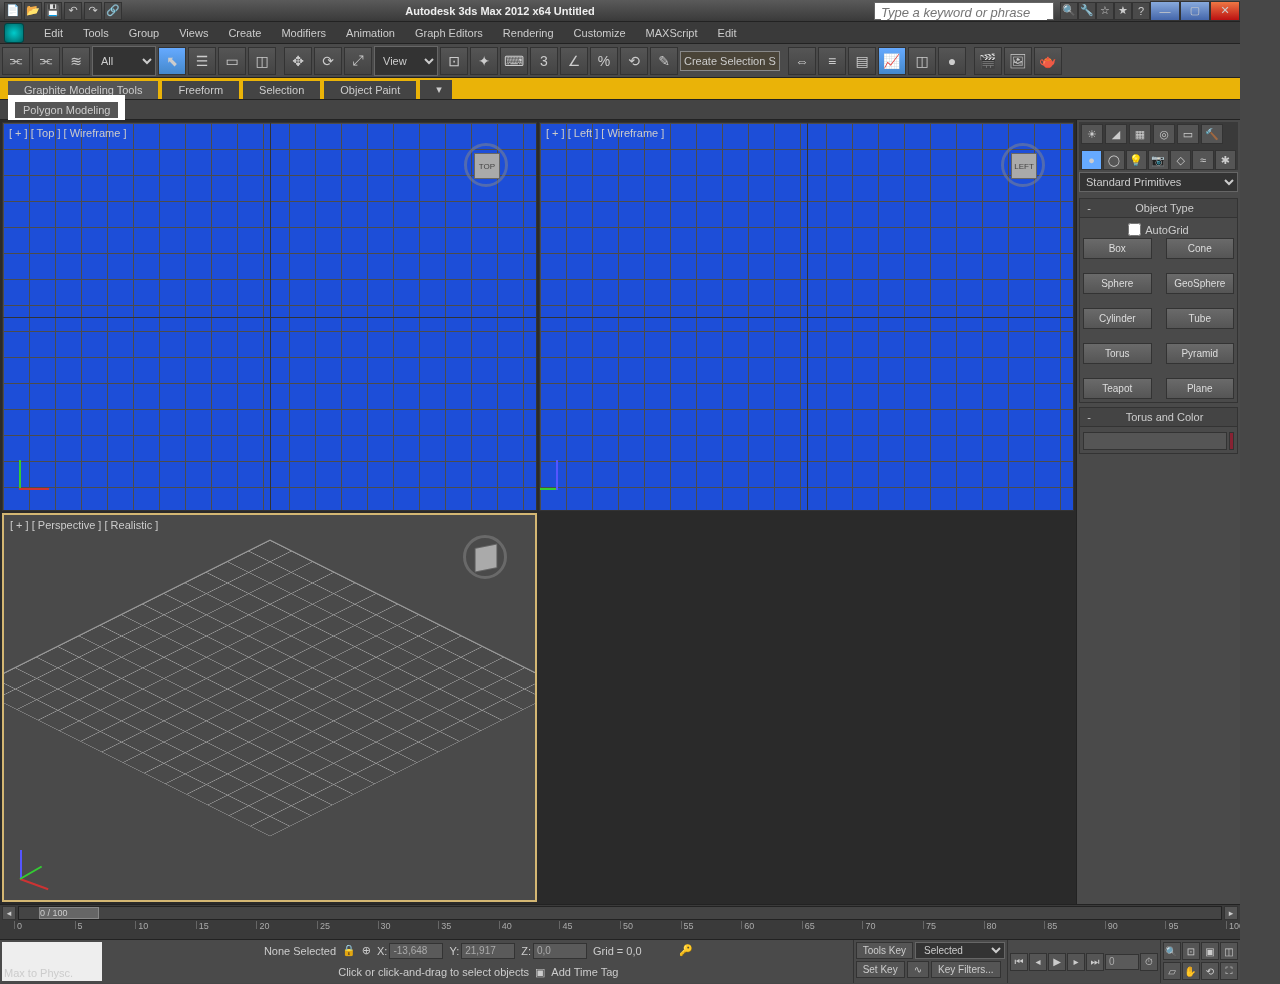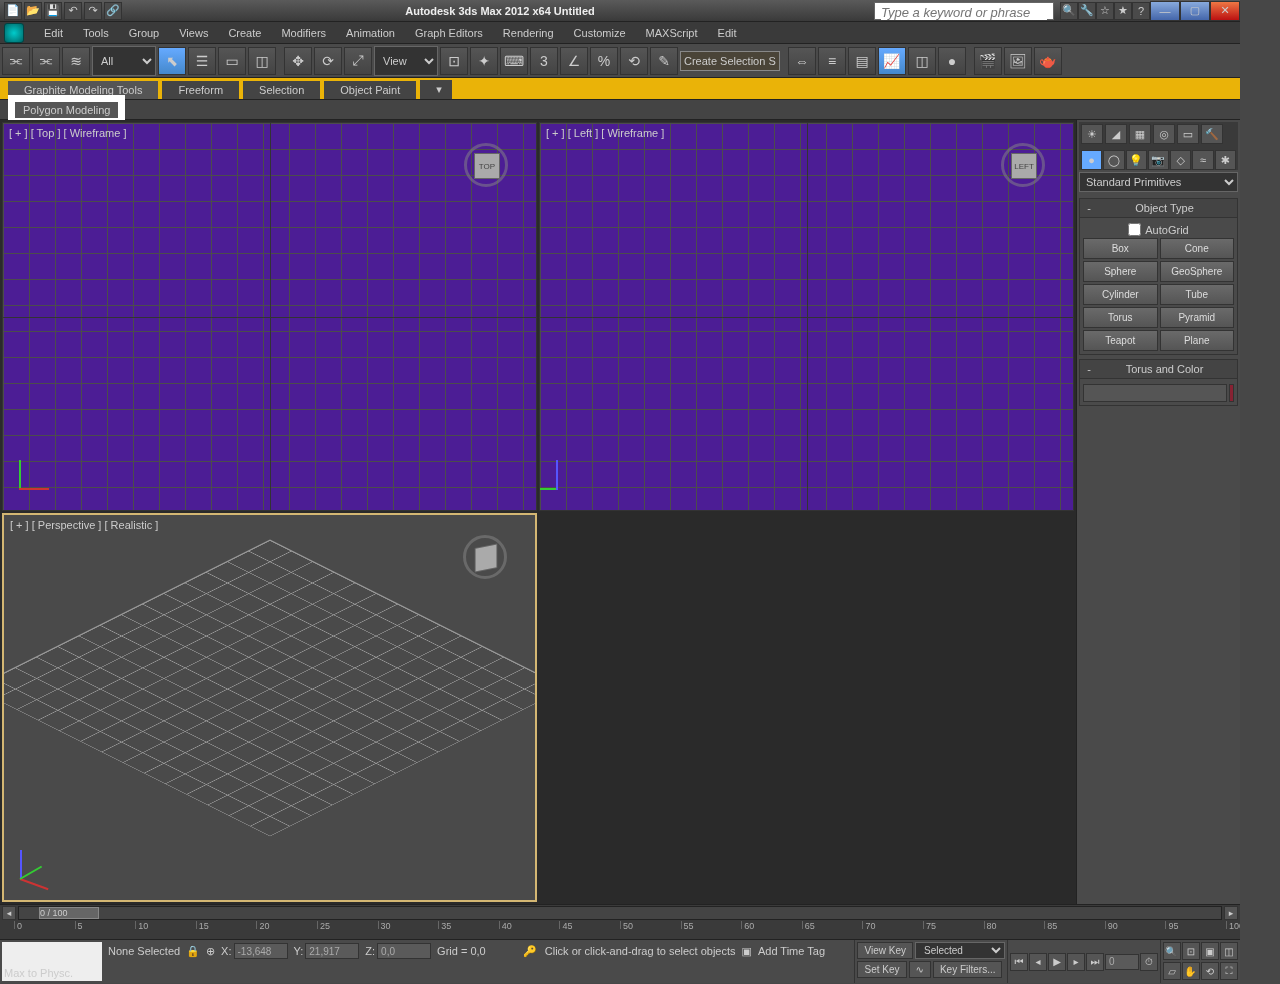--- a/index.html
+++ b/index.html
@@ -30,21 +30,21 @@
 
 .ribbon-tabs { height: 22px; background: #eab308; display: flex; align-items: flex-end; padding: 0 8px; gap: 4px; border-bottom: 1px solid #222; }
 .rtab { padding: 3px 16px; background: #444; cursor: pointer; }
 .rtab.active { background: #555; }
 
 .sub-ribbon { height: 20px; background: #444; display: flex; align-items: center; padding: 0 8px; border-bottom: 1px solid #222; }
 .sub-ribbon-tab { padding: 2px 8px; background: #555; border: 7px solid #ffffff; }
 
 .workspace { display: flex; height: calc(100% - 200px); }
 .viewports { flex: 1; display: grid; grid-template: 1fr 1fr / 1fr 1fr; gap: 2px; background: #2a2a2a; padding: 2px; position: relative; }
-.viewport { background: #4c1d95; position: relative; border: 1px solid #333; overflow: hidden; }
+.viewport { background: #1d4ed8; position: relative; border: 1px solid #333; overflow: hidden; }
 .viewport.active { border: 2px solid #d4b773; }
 .vp-label { position: absolute; top: 4px; left: 6px; font-size: 10px; color: #bbb; z-index: 10; }
 .vp-label span { cursor: pointer; }
 
 .grid-bg {
   position: absolute; inset: 0;
   background-image:
     linear-gradient(#4c4c4c 1px, transparent 1px),
     linear-gradient(90deg, #4c4c4c 1px, transparent 1px);
   background-size: 26px 26px;
@@ -76,37 +76,37 @@
 .right-panel { width: 164px; background: #4a4a4a; border-left: 1px solid #222; padding: 2px; display: flex; flex-direction: column; }
 .rp-toolbar { height: 26px; display: flex; gap: 2px; padding: 2px; background: #3a3a3a; }
 .rp-tabs { height: 22px; display: flex; gap: 1px; padding: 2px; background: #3a3a3a; }
 .rp-tab { width: 22px; height: 20px; background: #555; border: 1px solid #333; cursor: pointer; display: flex; align-items: center; justify-content: center; }
 .rp-tab.active { background: #6af; }
 .rp-dropdown { width: 100%; background: #333; border: 1px solid #666; color: #ccc; padding: 2px; margin: 2px 0; }
 .rollout-header { background: #444; border: 1px solid #333; padding: 3px; text-align: center; margin-top: 4px; font-size: 10px; display: flex; }
 .rollout-header .minus { width: 12px; }
 .rollout-body { background: #4a4a4a; padding: 3px; border: 1px solid #333; border-top: none; }
 .autogrid { display: flex; align-items: center; justify-content: center; gap: 4px; padding: 2px; }
-.obj-grid { display: grid; grid-template-columns: 1fr 1fr; gap: 2px; }
+.obj-grid { display: grid; grid-template-columns: 1fr 1fr; gap: 14px; }
 .obj-btn { background: linear-gradient(#6a6a6a,#555); border: 1px solid #333; padding: 4px 2px; text-align: center; cursor: pointer; font-size: 10px; color: #ddd; }
 .name-row { display: flex; gap: 2px; margin-top: 2px; }
 .name-input { flex: 1; background: #555; border: 1px solid #333; height: 18px; }
 .color-box { width: 18px; height: 18px; background: #823; border: 1px solid #333; cursor: pointer; }
 
 .timeline-area { background: #3a3a3a; border-top: 1px solid #222; }
 .time-slider { height: 16px; display: flex; align-items: center; padding: 0 2px; }
 .ts-btn { width: 14px; height: 14px; background: #555; border: 1px solid #333; font-size: 9px; display: flex; align-items: center; justify-content: center; }
 .ts-track { flex: 1; height: 14px; background: #444; border: 1px solid #222; position: relative; margin: 0 2px; }
 .ts-handle { position: absolute; left: 20px; top: 0; height: 12px; width: 60px; background: #666; border: 1px solid #888; font-size: 9px; text-align: left; }
 .ruler { height: 18px; background: #3a3a3a; display: flex; align-items: flex-start; position: relative; padding: 0 14px; }
 .ruler-tick { position: absolute; top: 0; font-size: 9px; color: #aaa; border-left: 1px solid #666; padding-left: 2px; height: 8px; }
 
 .status-bar { height: 44px; background: #4a4a4a; display: flex; border-top: 1px solid #222; }
 .script-box { width: 100px; background: #eee; color: #000; padding: 2px; margin: 2px; font-size: 10px; display: flex; flex-direction: column; justify-content: flex-end; }
-.status-mid { flex: 1; display: flex; flex-direction: row; }
+.status-mid { flex: 1; display: flex; flex-direction: column; align-items: center; }
 .status-row { height: 22px; display: flex; align-items: center; padding: 0 4px; gap: 6px; }
 .coord { display: flex; align-items: center; gap: 2px; }
 .coord-input { background: #5a5a5a; border: 1px solid #333; width: 54px; height: 16px; color: #aaa; padding: 0 3px; font-size: 10px; }
 .anim-ctrl { display: flex; flex-direction: column; padding: 2px; gap: 2px; border-left: 1px solid #333; }
 .anim-row { display: flex; gap: 2px; align-items: center; }
 .anim-btn { background: #555; border: 1px solid #333; padding: 2px 6px; font-size: 10px; cursor: pointer; }
 .anim-drop { background: #333; border: 1px solid #666; font-size: 10px; padding: 1px 4px; width: 90px; }
 .play-ctrl { display: flex; gap: 1px; padding: 2px; border-left: 1px solid #333; align-items: center; }
 .pbtn { width: 18px; height: 18px; background: #555; border: 1px solid #333; cursor: pointer; display: flex; align-items: center; justify-content: center; font-size: 10px; }
 .nav-ctrl { display: grid; grid-template-columns: repeat(4,18px); gap: 1px; padding: 2px; border-left: 1px solid #333; }
@@ -368,21 +368,21 @@
       <span>🔑</span>
     </div>
     <div class="status-row">
       <span style="flex:1">Click or click-and-drag to select objects</span>
       <span>▣</span>
       <span>Add Time Tag</span>
     </div>
   </div>
   <div class="anim-ctrl">
     <div class="anim-row">
-      <div class="anim-btn">View Key</div>
+      <div class="anim-btn">Tools Key</div>
       <select class="anim-drop"><option>Selected</option></select>
     </div>
     <div class="anim-row">
       <div class="anim-btn">Set Key</div>
       <div class="anim-btn">∿</div>
       <div class="anim-btn">Key Filters...</div>
     </div>
   </div>
   <div class="play-ctrl">
     <div class="pbtn">⏮</div>

